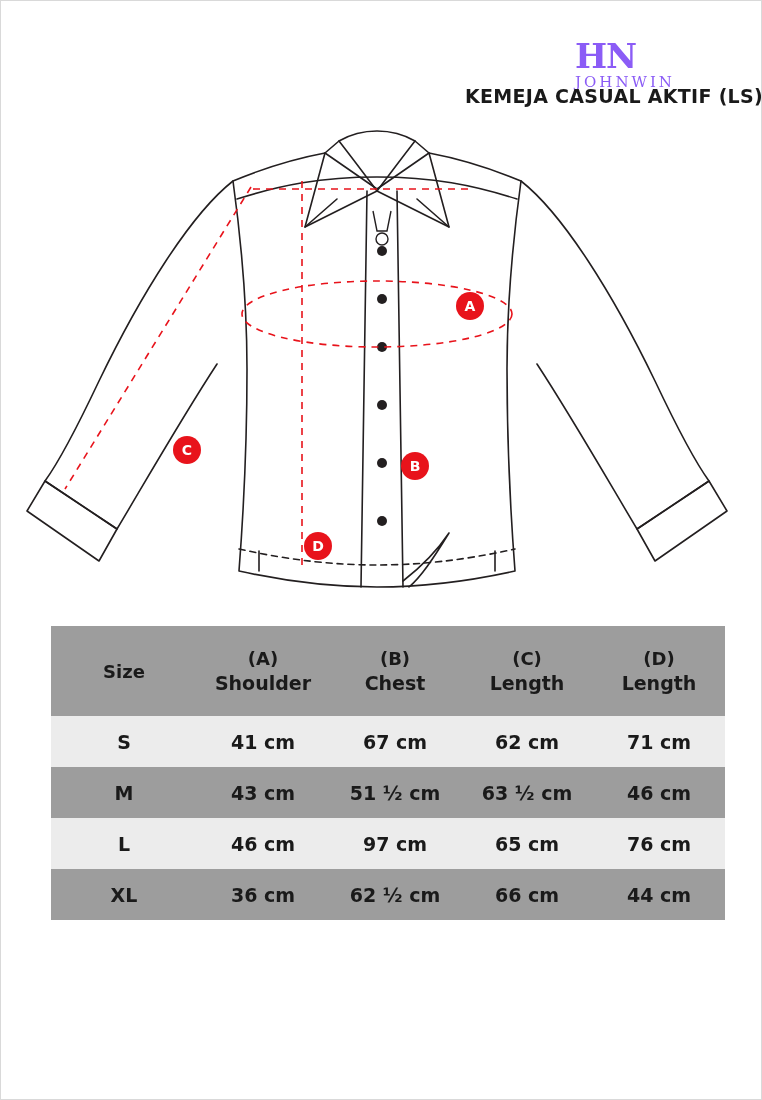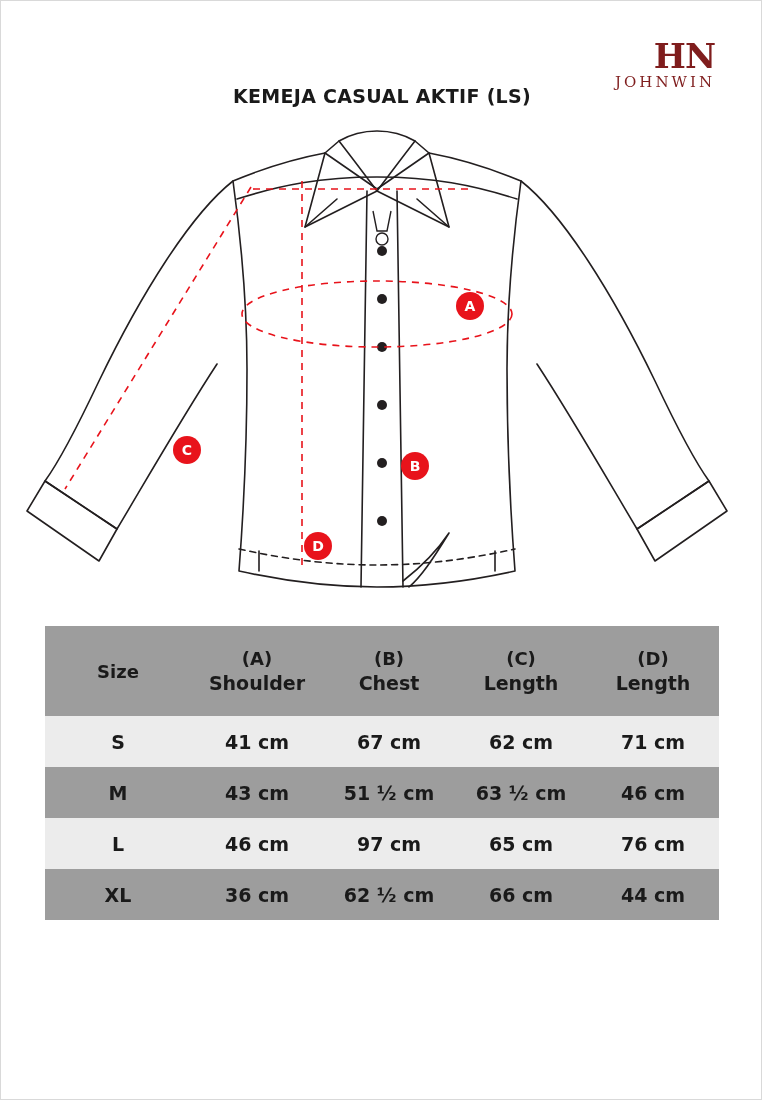--- a/index.html
+++ b/index.html
@@ -21,41 +21,41 @@
     background: #ffffff;
     border: 1px solid #d9d9d9;
     box-sizing: border-box;
     overflow: hidden;
   }
   .brand {
     position: absolute;
     right: 46px;
     top: 38px;
     width: 140px;
-    text-align: right;
-    color: #7f1d1d;
+    text-align: left;
+    color: #8b5cf6;
   }
   .brand-mark {
     font-family: "DejaVu Serif", serif;
     font-size: 34px;
     font-weight: bold;
     letter-spacing: -1px;
     line-height: 34px;
   }
   .brand-name {
     font-family: "DejaVu Serif", serif;
     font-size: 15px;
     letter-spacing: 3px;
   }
   .title {
     position: absolute;
     left: 0;
     top: 84px;
     width: 762px;
-    text-align: center;
+    text-align: right;
     font-size: 19px;
     font-weight: bold;
     color: #1a1a1a;
     letter-spacing: 0.3px;
   }
   .diagram {
     position: absolute;
     left: 20px;
     top: 118px;
     width: 722px;
@@ -73,21 +73,21 @@
     line-height: 28px;
     text-align: center;
   }
   .marker-a { left: 435px; top: 173px; }
   .marker-b { left: 380px; top: 333px; }
   .marker-c { left: 152px; top: 317px; }
   .marker-d { left: 283px; top: 413px; }
 
   table.size-table {
     position: absolute;
-    left: 44px;
+    left: 50px;
     top: 625px;
     width: 674px;
     border-collapse: collapse;
     table-layout: fixed;
     border-radius: 15px;
   }
   table.size-table th,
   table.size-table td {
     text-align: center;
     font-weight: bold;

